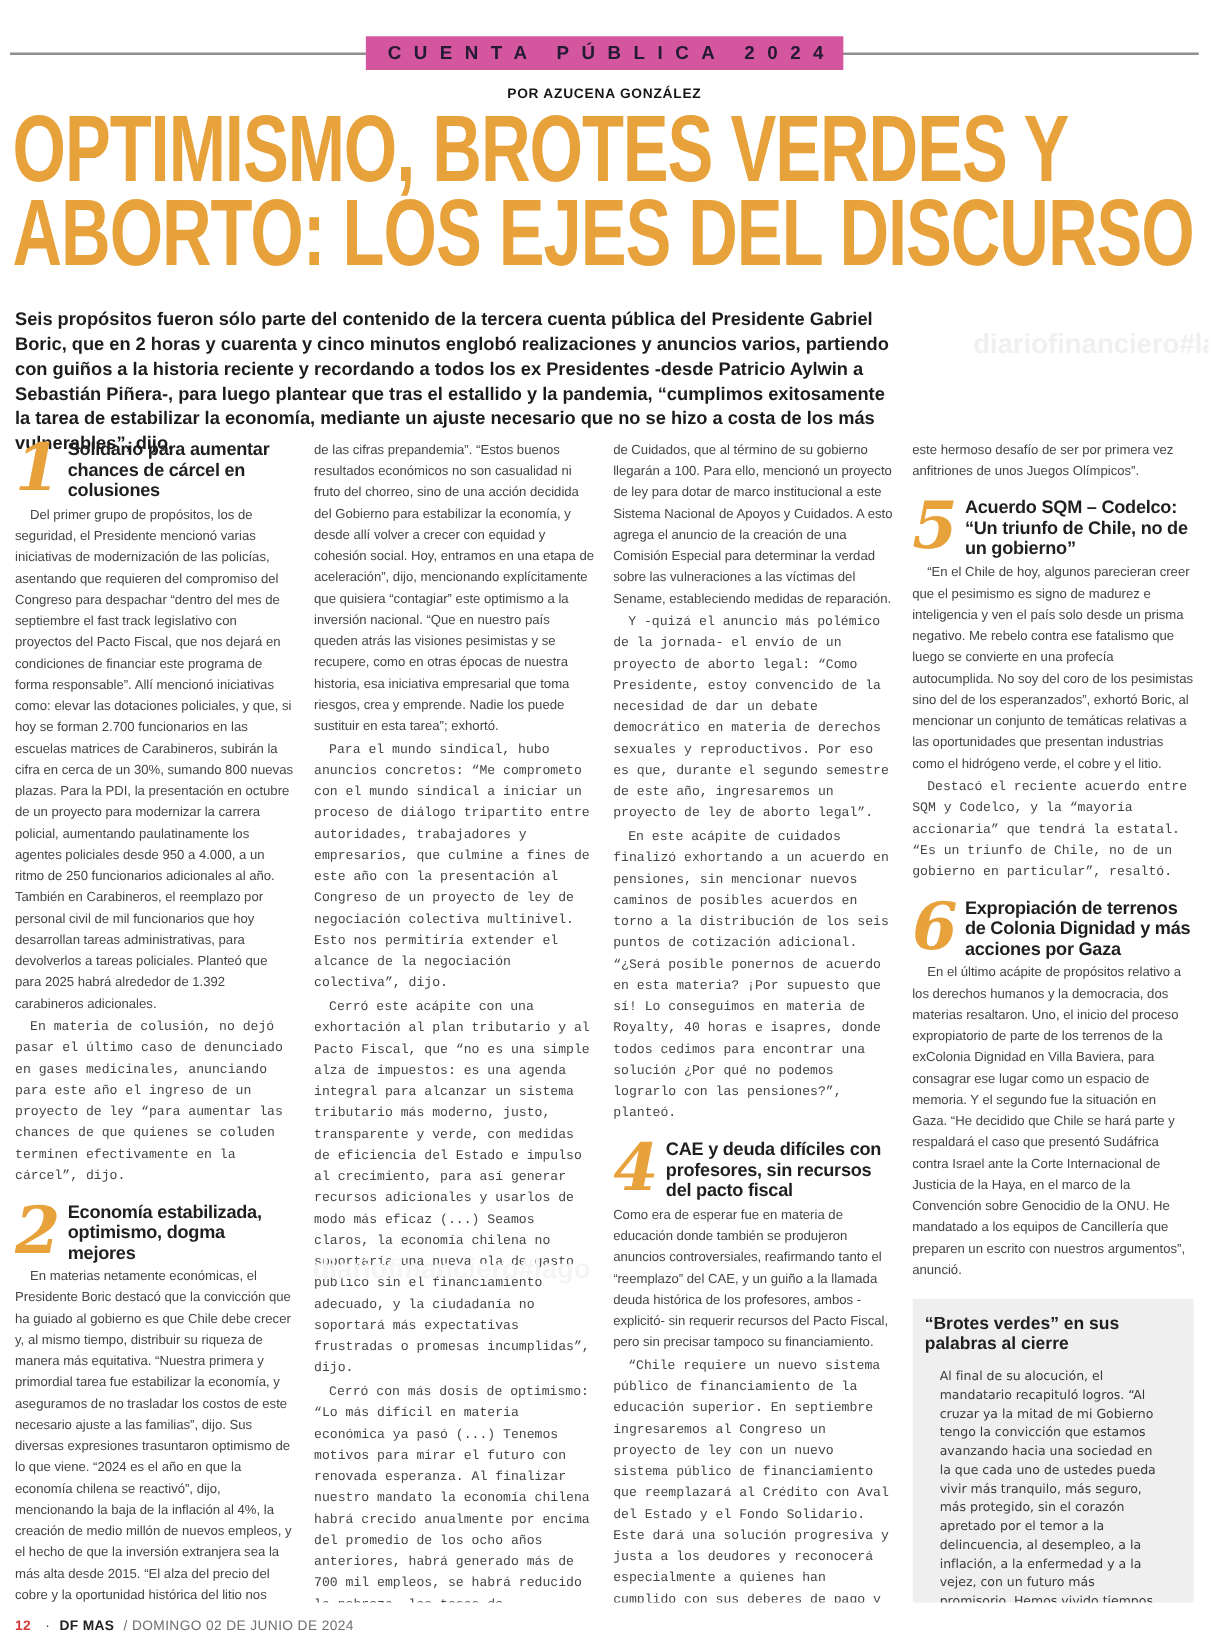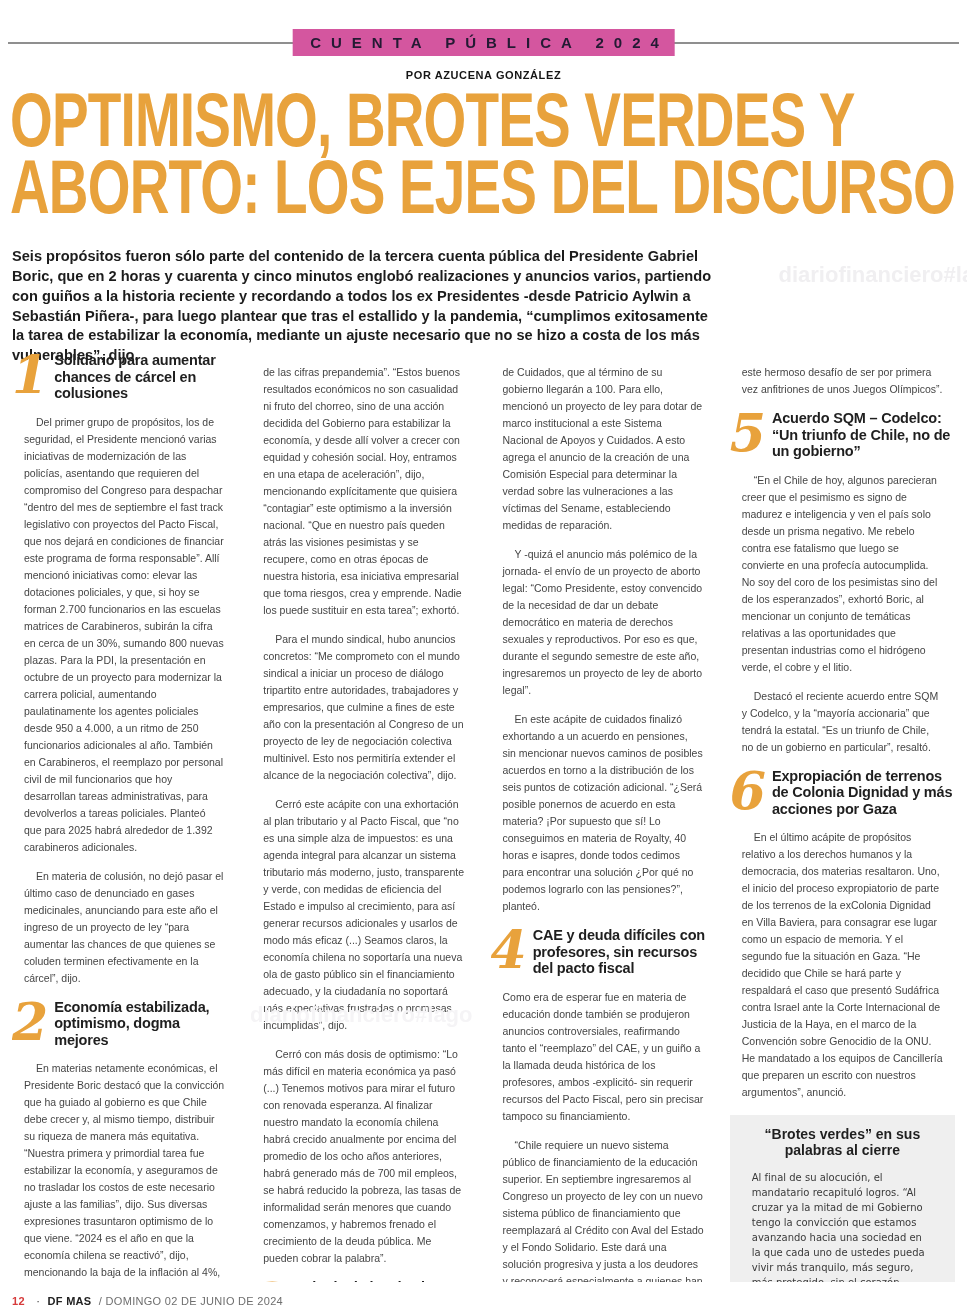--- a/index.html
+++ b/index.html
@@ -44,42 +44,41 @@
   
   #columns {
     position:absolute; top:352px; left:12px; right:12px; bottom:34px;
     display:flex; gap:14px; overflow:hidden;
   }
   .col {
     flex:1 1 0; min-width:0; overflow:hidden;
     font-size:10.5px; line-height:1.62; color:#454545;
     text-align:left;
   }
-  .para { margin:12px; }
+  .para { margin:0; }
   .para.indent { text-indent:12px; }
-  .para.gap { margin-top:2px; }
+  .para.gap { margin-top:2px;font-family:Liberation Mono, monospace; }
   .section-head { margin:12px 0 2px; }
   .col > .section-head:first-child { margin-top:0; }
   .sec-num {
     float:left;
     font-family:"DejaVu Serif", serif; font-style:italic; font-weight:bold;
     font-size:52px; line-height:0.78; color:#e8a23c;
     margin:3px 6px 2px 0;
   }
   .sec-title {
     font-size:14.5px; line-height:1.14; font-weight:bold;
     color:#1f1f1f; letter-spacing:-0.2px;
   }
   .side-box {
     background:#efefef; margin-top:14px; padding:11px 10px 14px;
   }
   .side-box .box-title {
     font-size:14px; line-height:1.15; font-weight:bold; color:#1f1f1f;
     margin-bottom:6px;
-    text-align:center;
   }
   .side-box p {
     font-family:"DejaVu Sans", sans-serif;
     font-size:10px; line-height:1.5; color:#3a3a3a; margin:12px;
   }
   
   .footer {
     position:absolute; bottom:9px; left:12px;
     font-size:11px; letter-spacing:0.3px; color:#777;
   }

